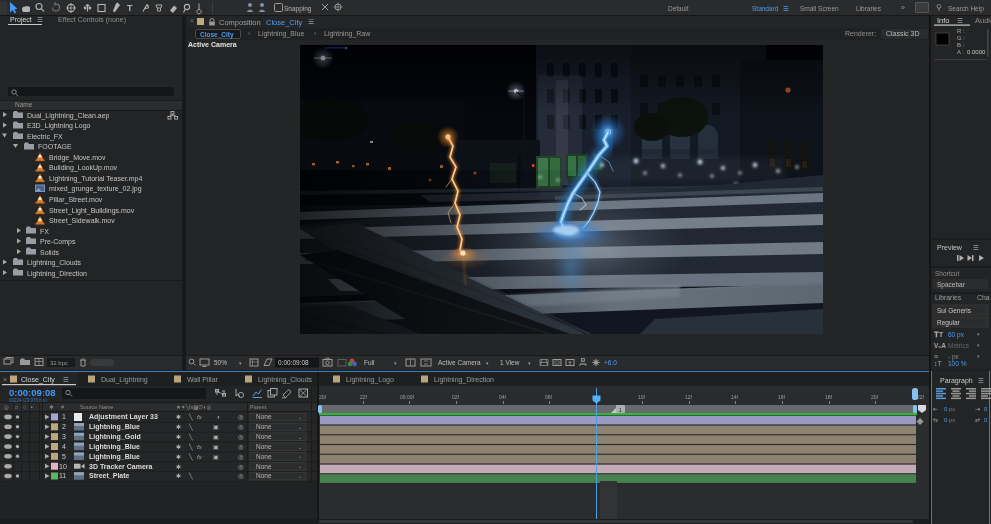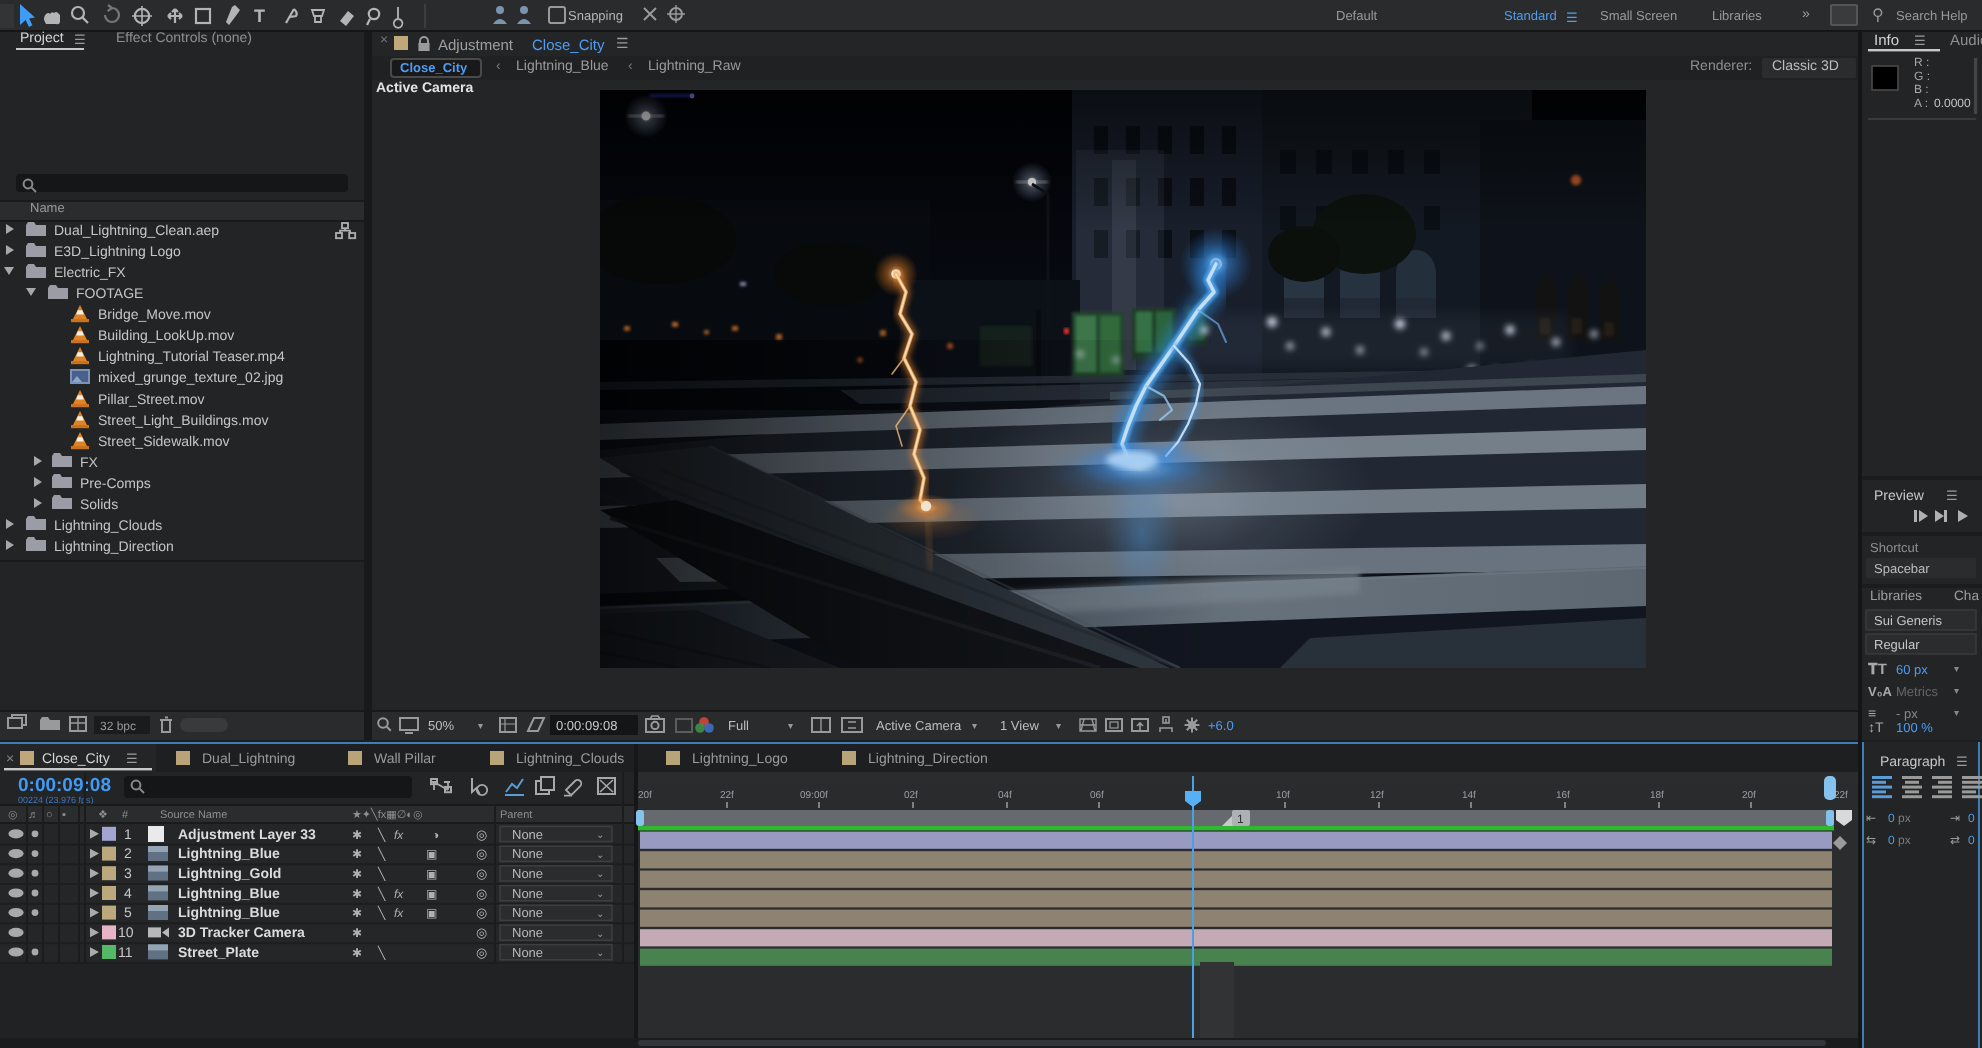--- a/index.html
+++ b/index.html
@@ -166,21 +166,21 @@
   </svg>
 
   <div class="abs" style="left:186px;top:16px;width:743px;height:354px;background:#242526;"></div>
 
   <div class="txt" style="left:190px;top:17px;font-size:7px;color:#777;">×</div>
   <div class="abs" style="left:197px;top:18px;width:7px;height:7px;background:#c0a87a;"></div>
   <svg class="abs" style="left:208px;top:18px;" width="8" height="8">
       <path d="M2 3.5 v-1 a2 2 0 0 1 4 0 v1" fill="none" stroke="#9a9a9a" stroke-width="1"></path>
       <rect x="1.2" y="3.5" width="5.6" height="4" fill="#9a9a9a"></rect>
     </svg>
-  <div class="txt" style="left:219px;top:17.5px;font-size:7.5px;color:#9f9f9f;">Adjustment</div>
+  <div class="txt" style="left:219px;top:17.5px;font-size:7.5px;color:#9f9f9f;">Composition</div>
   <div class="txt" style="left:266px;top:17.5px;font-size:7.5px;color:#4f9df2;">Close_City</div>
   <div class="txt" style="left:308px;top:17.5px;font-size:7px;color:#9a9a9a;">☰</div>
 
   <div class="abs" style="left:186px;top:28px;width:743px;height:12px;background:#202122;"></div>
   <div class="abs" style="left:195px;top:29px;width:46px;height:10px;background:#19191a;border:1px solid #4a4a4a;border-radius:2px;"></div>
   <div class="txt" style="left:200px;top:30.5px;font-size:6.5px;color:#4f9df2;font-weight:bold;">Close_City</div>
   <div class="txt" style="left:248px;top:30px;font-size:7px;color:#777;">‹</div>
   <div class="txt" style="left:258px;top:30px;font-size:7px;color:#9a9a9a;">Lightning_Blue</div>
   <div class="txt" style="left:314px;top:30px;font-size:7px;color:#777;">‹</div>
   <div class="txt" style="left:324px;top:30px;font-size:7px;color:#9a9a9a;">Lightning_Raw</div>

